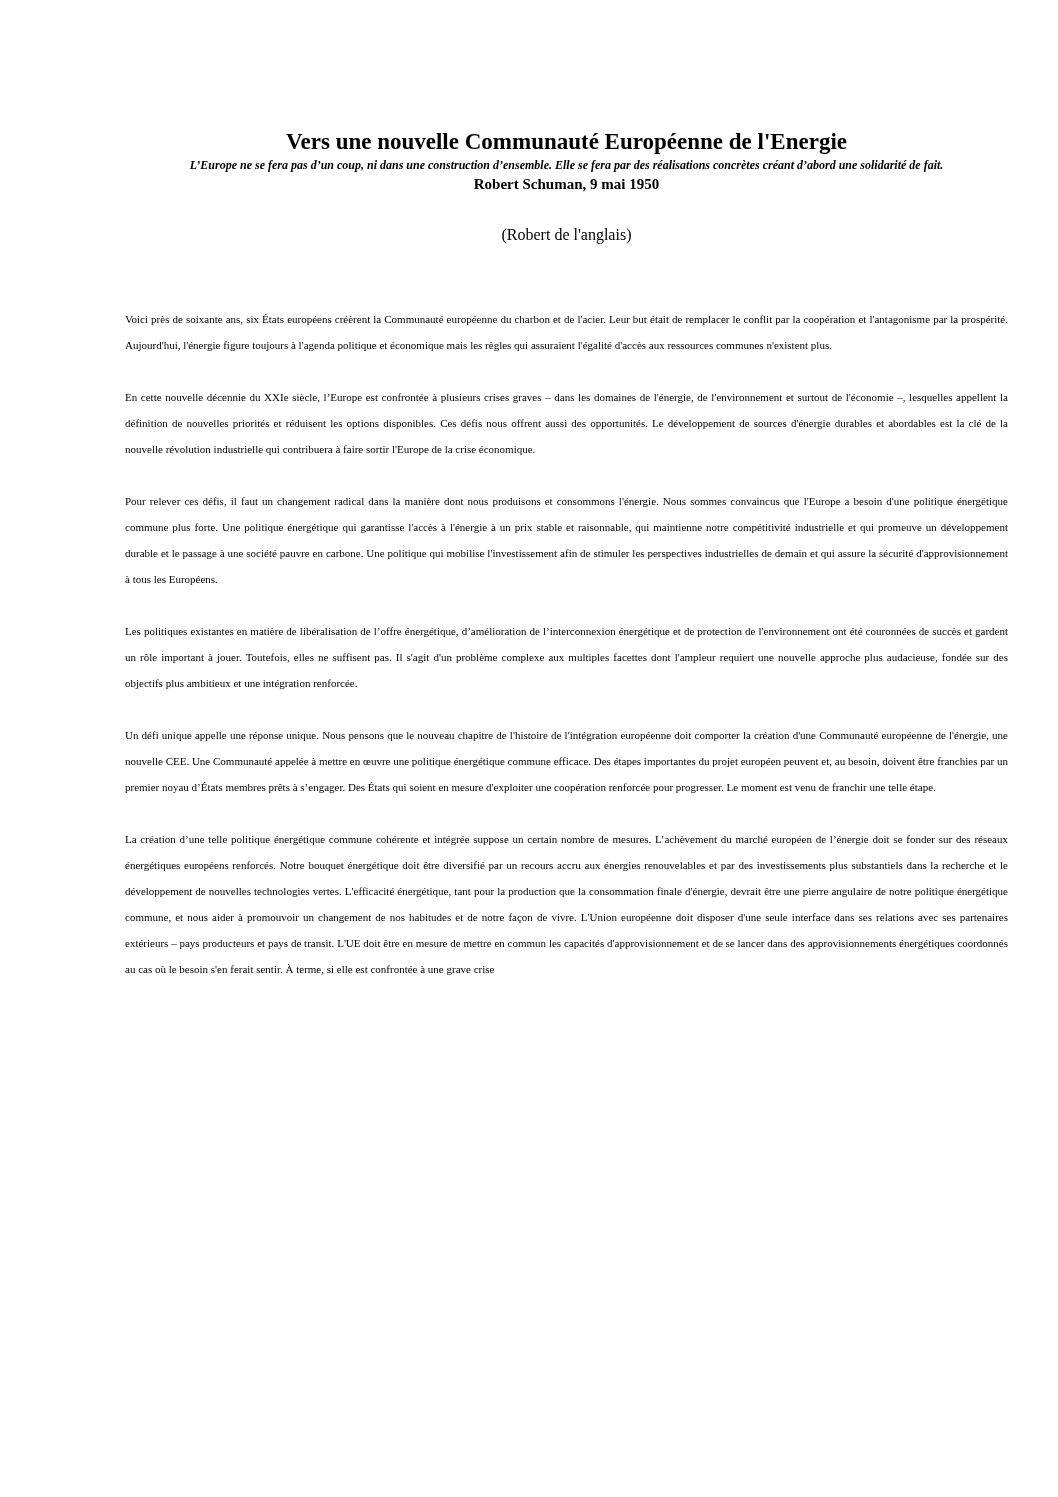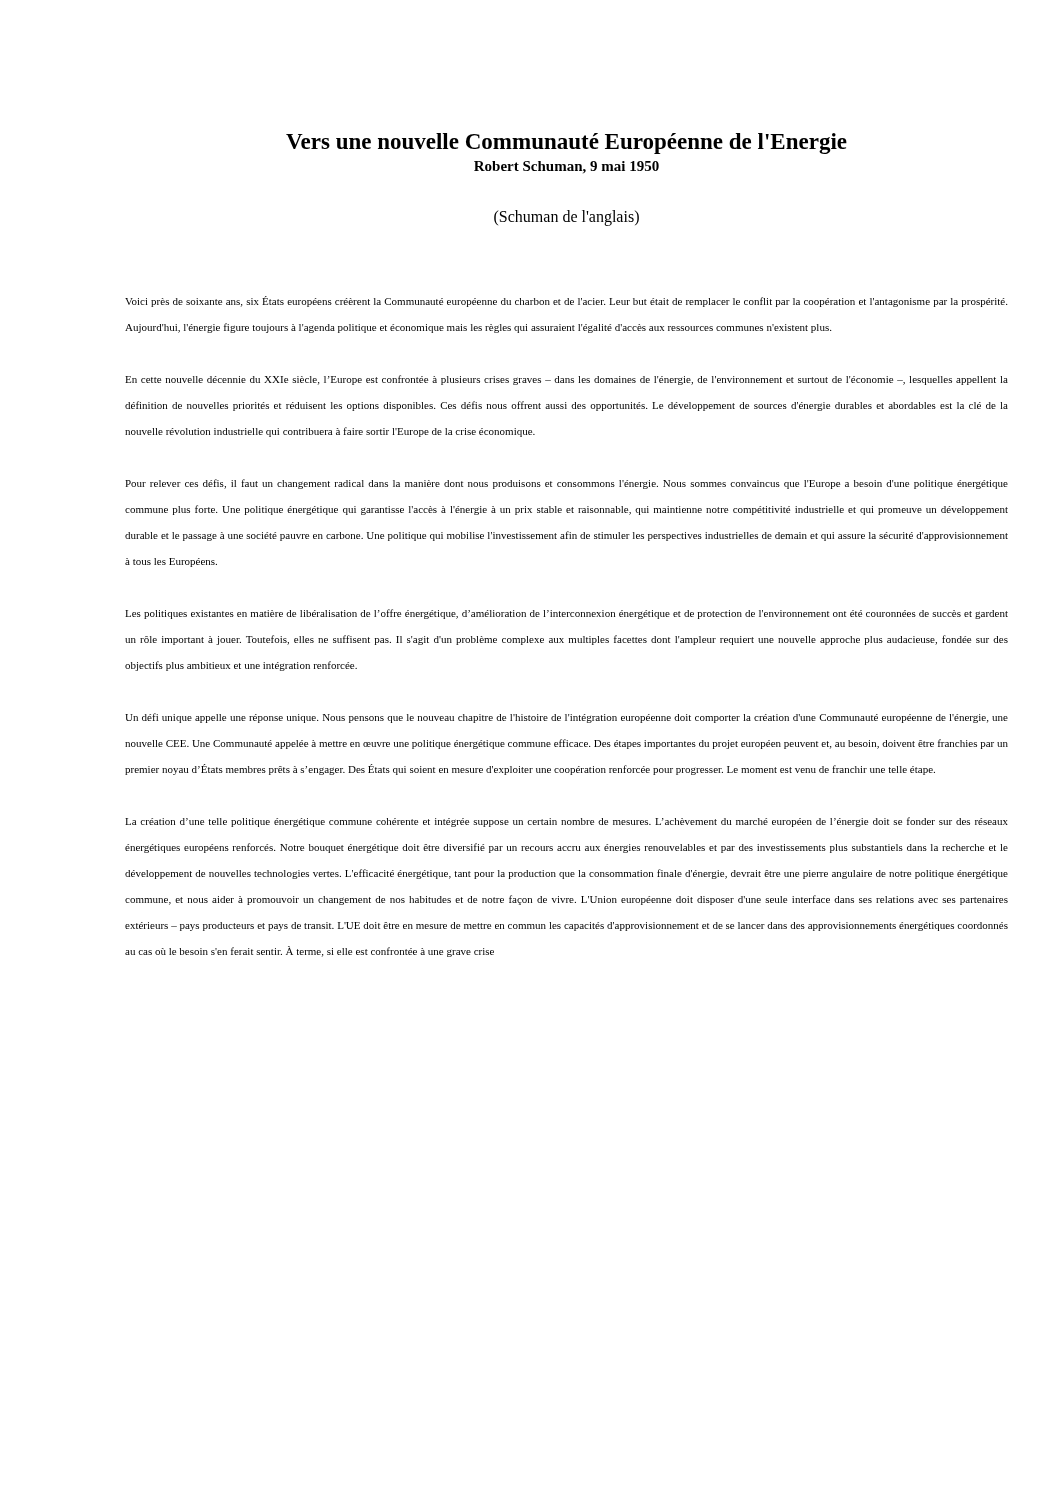--- a/index.html
+++ b/index.html
@@ -57,22 +57,23 @@
     margin: 0 0 26px 0;
   }
 </style>
 </head>
 <body>
 
 <div class="page">
 
   <div class="doc-header">
     <h1 class="doc-title">Vers une nouvelle Communauté Européenne de l'Energie</h1>
+    <p class="doc-subtitle">L’Europe ne se fera pas d’un coup, ni dans une construction d’ensemble. Elle se fera par des réalisations concrètes créant d’abord une solidarité de fait.</p>
     <p class="doc-byline">Robert Schuman, 9 mai 1950</p>
-    <p class="doc-translation">(Schuman de l'anglais)</p>
+    <p class="doc-translation">(Robert de l'anglais)</p>
   </div>
 
   <div class="doc-body">
     <p>Voici près de soixante ans, six États européens créèrent la Communauté européenne du charbon et de l'acier. Leur but était de remplacer le conflit par la coopération et l'antagonisme par la prospérité. Aujourd'hui, l'énergie figure toujours à l'agenda politique et économique mais les règles qui assuraient l'égalité d'accès aux ressources communes n'existent plus.</p>
     <p>En cette nouvelle décennie du XXIe siècle, l’Europe est confrontée à plusieurs crises graves – dans les domaines de l'énergie, de l'environnement et surtout de l'économie –, lesquelles appellent la définition de nouvelles priorités et réduisent les options disponibles. Ces défis nous offrent aussi des opportunités. Le développement de sources d'énergie durables et abordables est la clé de la nouvelle révolution industrielle qui contribuera à faire sortir l'Europe de la crise économique.</p>
     <p>Pour relever ces défis, il faut un changement radical dans la manière dont nous produisons et consommons l'énergie. Nous sommes convaincus que l'Europe a besoin d'une politique énergétique commune plus forte. Une politique énergétique qui garantisse l'accès à l'énergie à un prix stable et raisonnable, qui maintienne notre compétitivité industrielle et qui promeuve un développement durable et le passage à une société pauvre en carbone. Une politique qui mobilise l'investissement afin de stimuler les perspectives industrielles de demain et qui assure la sécurité d'approvisionnement à tous les Européens.</p>
     <p>Les politiques existantes en matière de libéralisation de l’offre énergétique, d’amélioration de l’interconnexion énergétique et de protection de l'environnement ont été couronnées de succès et gardent un rôle important à jouer. Toutefois, elles ne suffisent pas. Il s'agit d'un problème complexe aux multiples facettes dont l'ampleur requiert une nouvelle approche plus audacieuse, fondée sur des objectifs plus ambitieux et une intégration renforcée.</p>
     <p>Un défi unique appelle une réponse unique. Nous pensons que le nouveau chapitre de l'histoire de l'intégration européenne doit comporter la création d'une Communauté européenne de l'énergie, une nouvelle CEE. Une Communauté appelée à mettre en œuvre une politique énergétique commune efficace. Des étapes importantes du projet européen peuvent et, au besoin, doivent être franchies par un premier noyau d’États membres prêts à s’engager. Des États qui soient en mesure d'exploiter une coopération renforcée pour progresser. Le moment est venu de franchir une telle étape.</p>
     <p>La création d’une telle politique énergétique commune cohérente et intégrée suppose un certain nombre de mesures. L’achèvement du marché européen de l’énergie doit se fonder sur des réseaux énergétiques européens renforcés. Notre bouquet énergétique doit être diversifié par un recours accru aux énergies renouvelables et par des investissements plus substantiels dans la recherche et le développement de nouvelles technologies vertes. L'efficacité énergétique, tant pour la production que la consommation finale d'énergie, devrait être une pierre angulaire de notre politique énergétique commune, et nous aider à promouvoir un changement de nos habitudes et de notre façon de vivre. L'Union européenne doit disposer d'une seule interface dans ses relations avec ses partenaires extérieurs – pays producteurs et pays de transit. L'UE doit être en mesure de mettre en commun les capacités d'approvisionnement et de se lancer dans des approvisionnements énergétiques coordonnés au cas où le besoin s'en ferait sentir. À terme, si elle est confrontée à une grave crise</p>
   </div>

